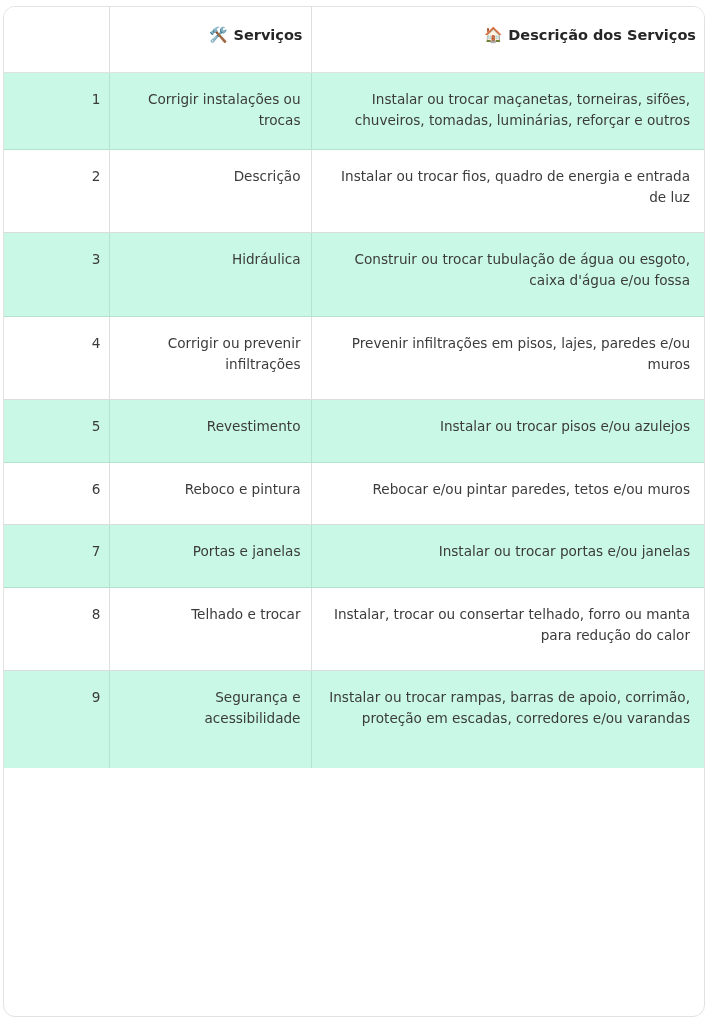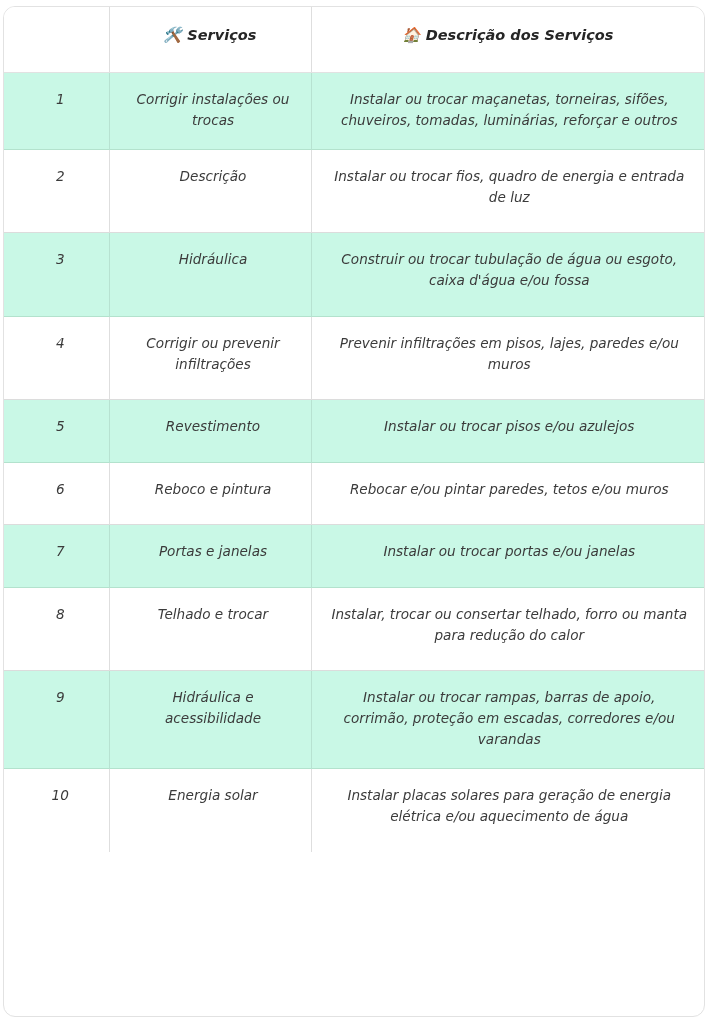--- a/index.html
+++ b/index.html
@@ -28,26 +28,25 @@
     }
     table {
       border-collapse: collapse;
       width: 100%;
       table-layout: fixed;
     }
     col.c-num { width: 105px; }
     col.c-svc { width: 202px; }
     col.c-desc { width: auto; }
     th, td {
-      text-align: center;
+      text-align: right;
       vertical-align: top;
       box-sizing: border-box;
       border-left: 1px solid #dedede;
       padding: 0 8px;
-      font-style: italic;
     }
     th:first-child, td:first-child { border-left: none; }
     thead th {
       height: 65px;
       padding-top: 19px;
       font-weight: bold;
       font-size: 14.5px;
       color: #262626;
       border-bottom: 1px solid #e2e2e2;
       background: #ffffff;
@@ -125,23 +124,18 @@
         <td class="svc">Portas e janelas</td>
         <td class="desc">Instalar ou trocar portas e/ou janelas</td>
       </tr>
       <tr style="height:83px">
         <td class="num">8</td>
         <td class="svc">Telhado e trocar</td>
         <td class="desc">Instalar, trocar ou consertar telhado, forro ou manta para redução do calor</td>
       </tr>
       <tr class="alt" style="height:98px">
         <td class="num">9</td>
-        <td class="svc">Hidráulica e acessibilidade</td>
+        <td class="svc">Segurança e acessibilidade</td>
         <td class="desc">Instalar ou trocar rampas, barras de apoio, corrimão, proteção em escadas, corredores e/ou varandas</td>
-      </tr>
-      <tr style="height:84px">
-        <td class="num">10</td>
-        <td class="svc">Energia solar</td>
-        <td class="desc">Instalar placas solares para geração de energia elétrica e/ou aquecimento de água</td>
       </tr>
     </tbody>
   </table>
 </div>
 
 </body></html>

